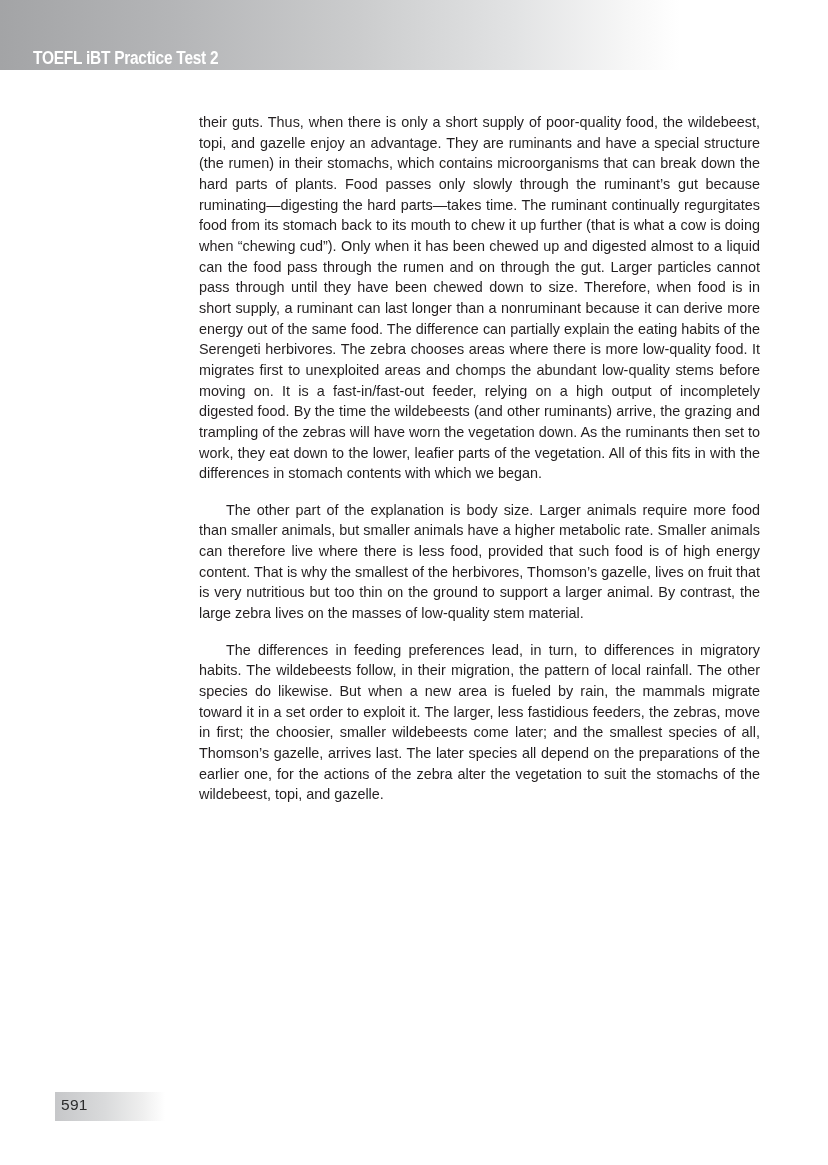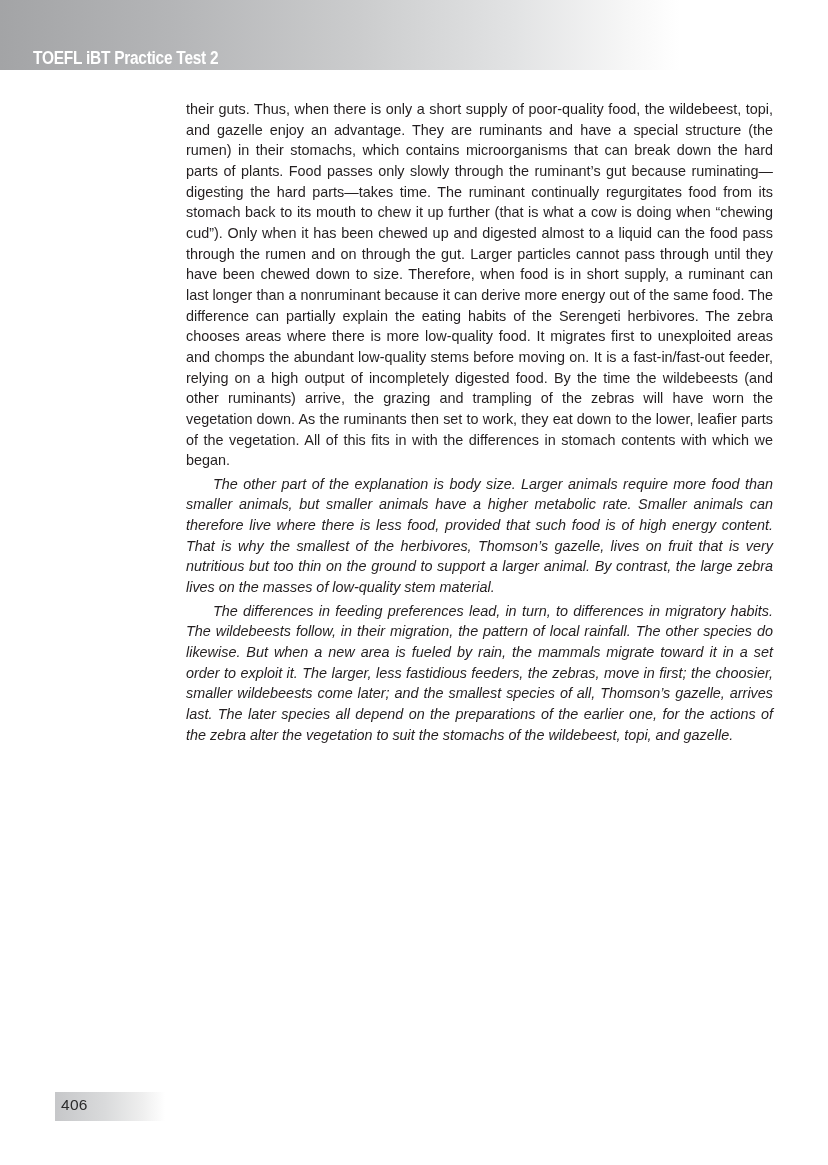--- a/index.html
+++ b/index.html
@@ -40,25 +40,24 @@
       position: absolute;
       left: 183px;
       top: 96px;
       width: 593px;
       font-size: 14.4px;
       line-height: 20.65px;
       text-align: justify;
       color: #231f20;
     }
     .body-text p {
-      margin: 3px;
+      margin: 16px;
     }
     .body-text p.indent {
       text-indent: 27px;
-      font-style: italic;
     }
     .page-number-box {
       position: absolute;
       left: 55px;
       top: 1092px;
       width: 110px;
       height: 29px;
       background: linear-gradient(to right, #c6c7c9 0%, #d9dadb 45%, #efefef 80%, #ffffff 100%);
     }
     .page-number {
@@ -77,14 +76,14 @@
   <div class="header-title">TOEFL iBT Practice Test 2</div>
 </div>
 
 <div class="body-text">
   <p>their guts. Thus, when there is only a short supply of poor-quality food, the wildebeest, topi, and gazelle enjoy an advantage. They are ruminants and have a special structure (the rumen) in their stomachs, which contains microorganisms that can break down the hard parts of plants. Food passes only slowly through the ruminant’s gut because ruminating—digesting the hard parts—takes time. The ruminant continually regurgitates food from its stomach back to its mouth to chew it up further (that is what a cow is doing when “chewing cud”). Only when it has been chewed up and digested almost to a liquid can the food pass through the rumen and on through the gut. Larger particles cannot pass through until they have been chewed down to size. Therefore, when food is in short supply, a ruminant can last longer than a nonruminant because it can derive more energy out of the same food. The difference can partially explain the eating habits of the Serengeti herbivores. The zebra chooses areas where there is more low-quality food. It migrates first to unexploited areas and chomps the abundant low-quality stems before moving on. It is a fast-in/fast-out feeder, relying on a high output of incompletely digested food. By the time the wildebeests (and other ruminants) arrive, the grazing and trampling of the zebras will have worn the vegetation down. As the ruminants then set to work, they eat down to the lower, leafier parts of the vegetation. All of this fits in with the differences in stomach contents with which we began.</p>
   <p class="indent">The other part of the explanation is body size. Larger animals require more food than smaller animals, but smaller animals have a higher metabolic rate. Smaller animals can therefore live where there is less food, provided that such food is of high energy content. That is why the smallest of the herbivores, Thomson’s gazelle, lives on fruit that is very nutritious but too thin on the ground to support a larger animal. By contrast, the large zebra lives on the masses of low-quality stem material.</p>
   <p class="indent">The differences in feeding preferences lead, in turn, to differences in migratory habits. The wildebeests follow, in their migration, the pattern of local rainfall. The other species do likewise. But when a new area is fueled by rain, the mammals migrate toward it in a set order to exploit it. The larger, less fastidious feeders, the zebras, move in first; the choosier, smaller wildebeests come later; and the smallest species of all, Thomson’s gazelle, arrives last. The later species all depend on the preparations of the earlier one, for the actions of the zebra alter the vegetation to suit the stomachs of the wildebeest, topi, and gazelle.</p>
 </div>
 
 <div class="page-number-box">
-  <span class="page-number">406</span>
+  <span class="page-number">591</span>
 </div>
 
 </body></html>

